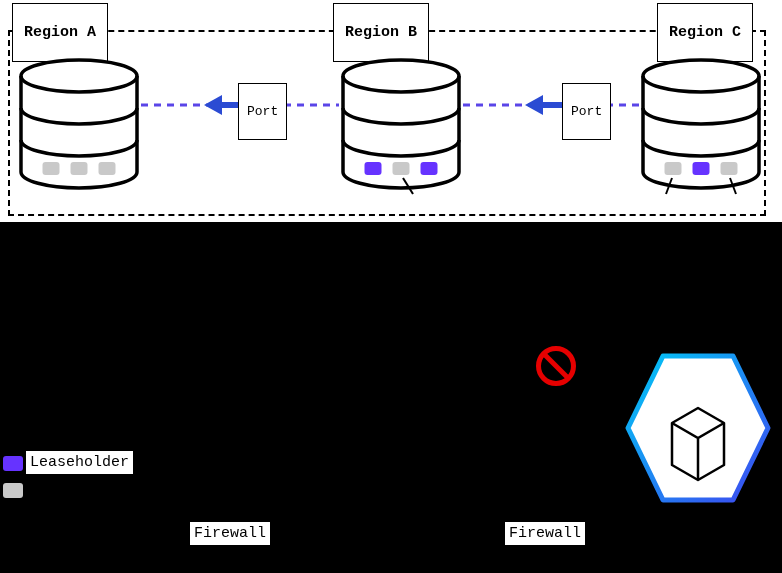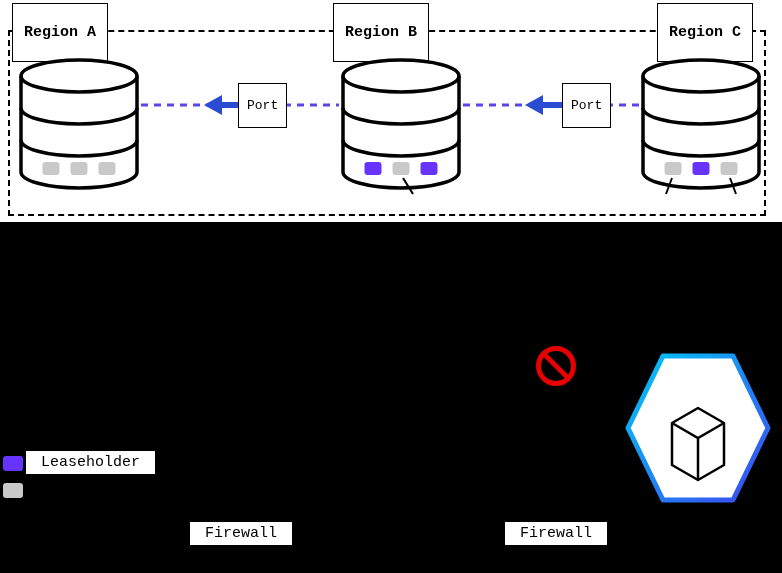--- a/index.html
+++ b/index.html
@@ -15,24 +15,24 @@
   #top-band { left: 0; top: 0; width: 782px; height: 222px; background: #fff; }
   #regions-border {
     left: 8px; top: 30px; width: 758px; height: 186px;
     border: 2px dashed #000; box-sizing: border-box; background: transparent;
   }
   .lbl {
     background: #fff;
     border: 1px solid #000;
     color: #000;
     font-size: 13px;
-    padding: 14px 8px;
+    padding: 20px 8px;
     white-space: nowrap;
   }
-  .lbl-lg { font-size: 15px; padding: 3px 15px; }
+  .lbl-lg { font-size: 15px; padding: 3px 4px; }
   .bold { font-weight: bold; font-size: 15px; padding: 20px 11px; }
   .legend-lbl { border: none; }
   .cyl { fill: #fff; stroke: #000; stroke-width: 3.5; }
   .cyl-line { fill: none; stroke: #000; stroke-width: 3.5; }
   .dashline { stroke-width: 3; stroke-dasharray: 7 6; fill: none; }
   .callout { stroke: #000; stroke-width: 2; }
   .cloud-text {
     left: 650px; top: 364px; width: 96px;
     text-align: center; font-weight: bold;
     font-size: 11px; line-height: 13px; color: #000;

